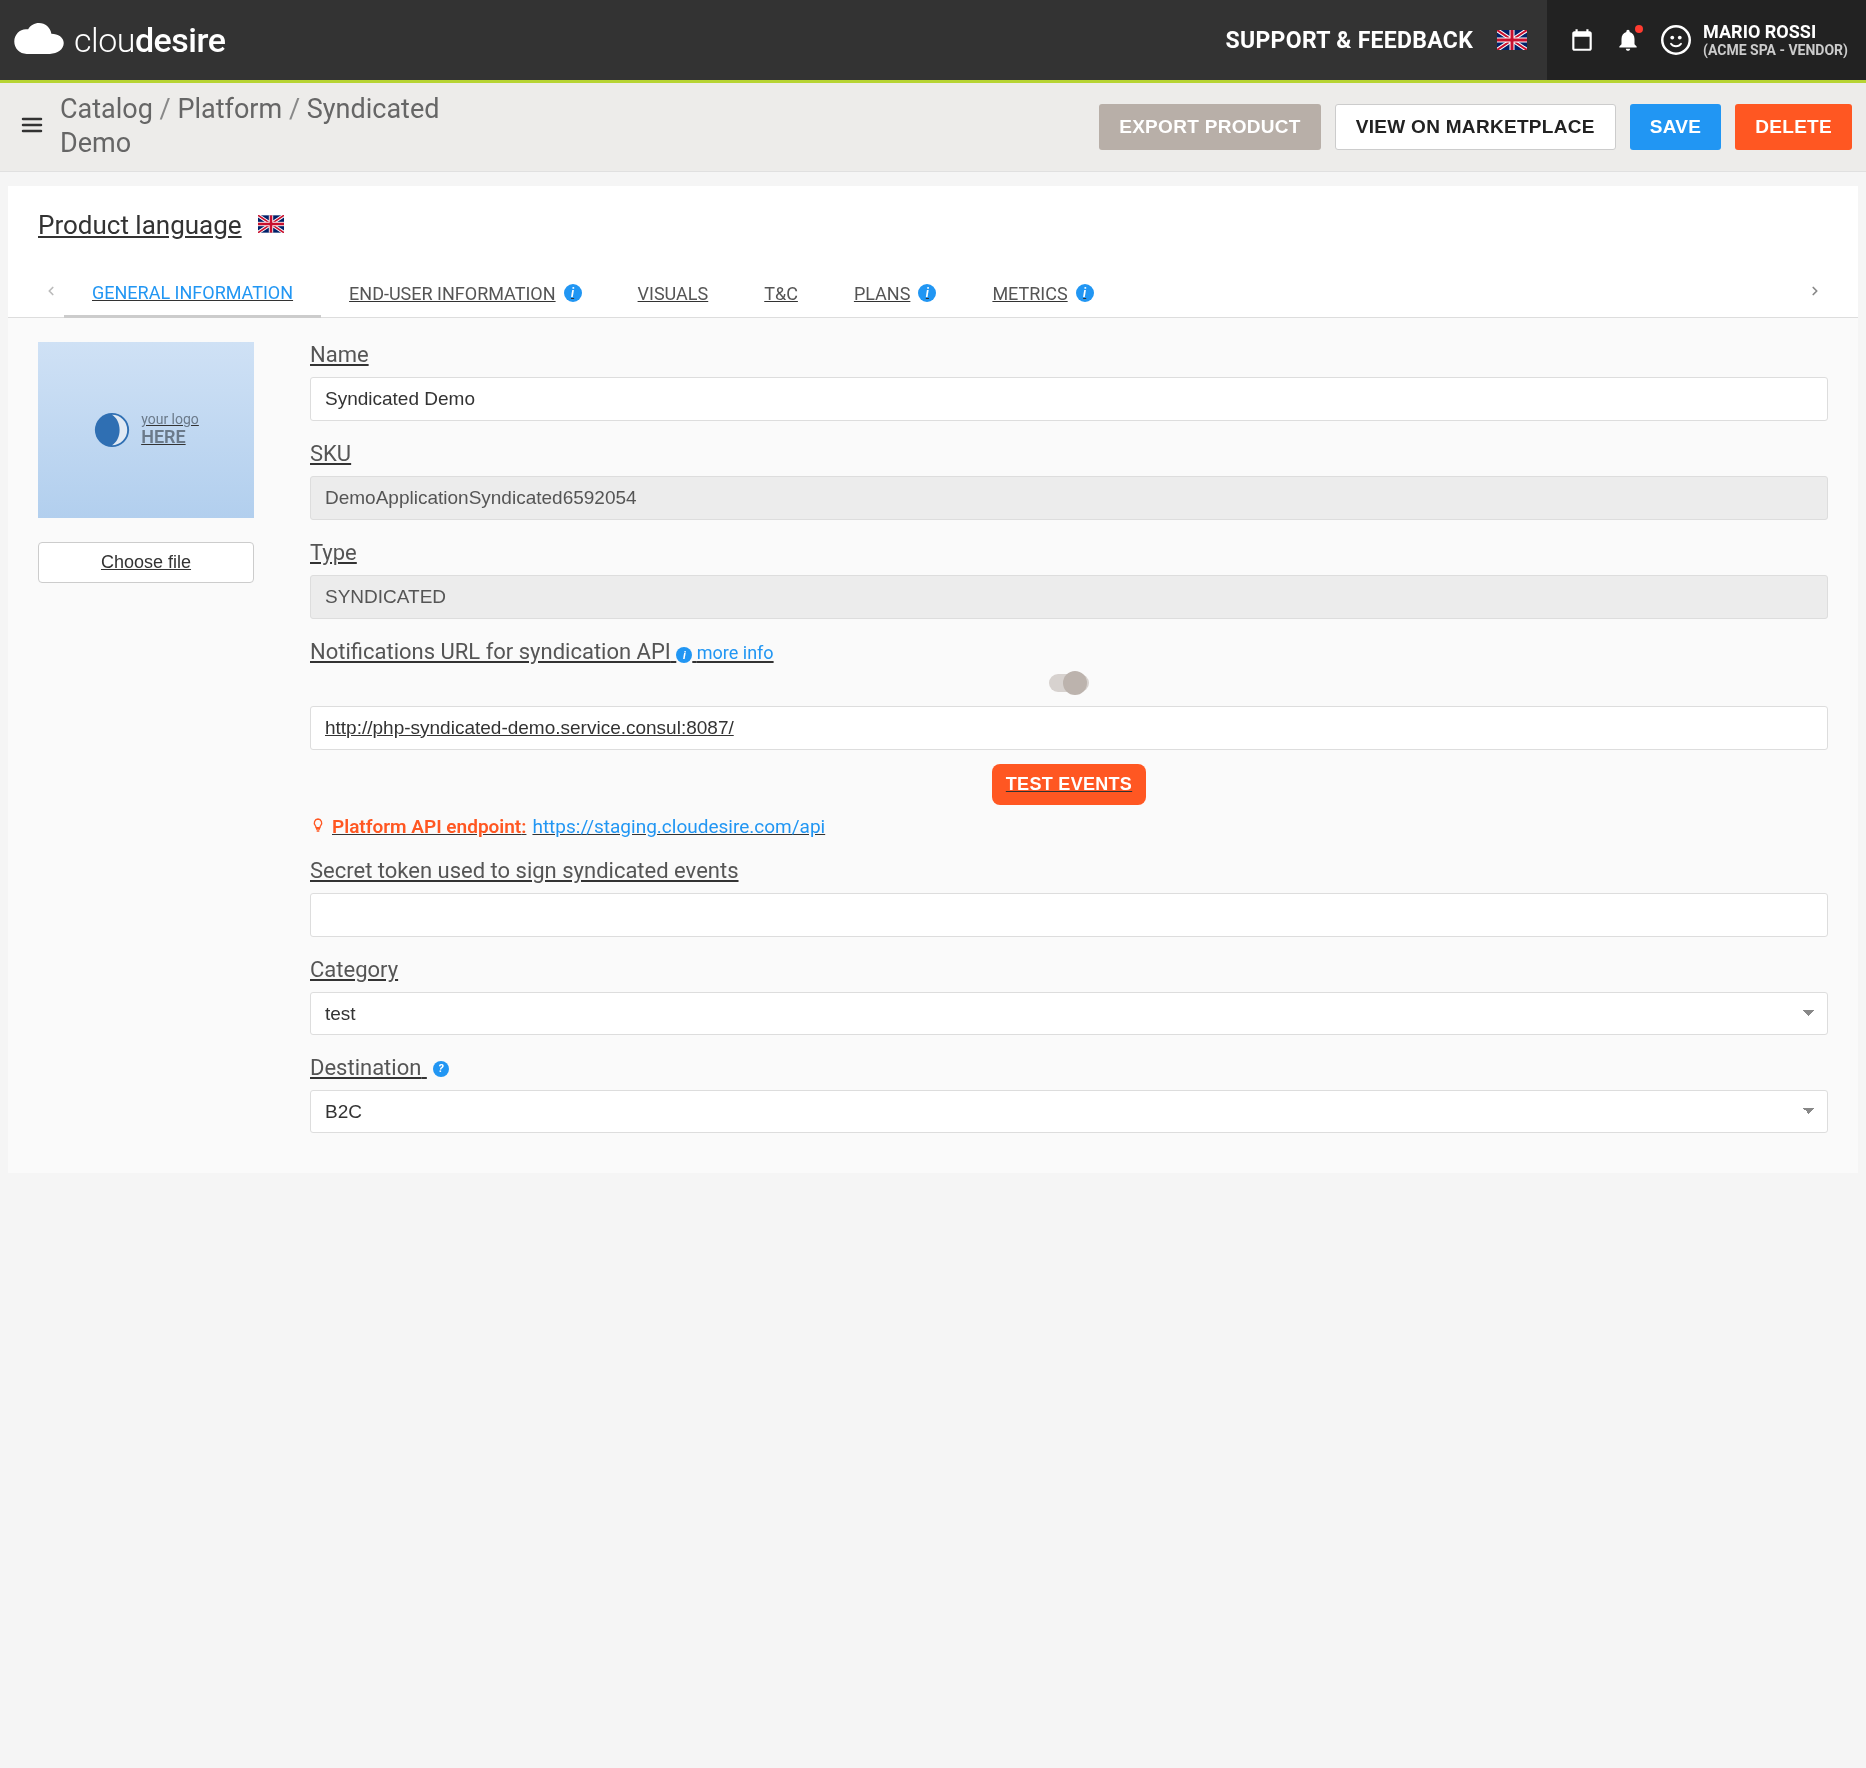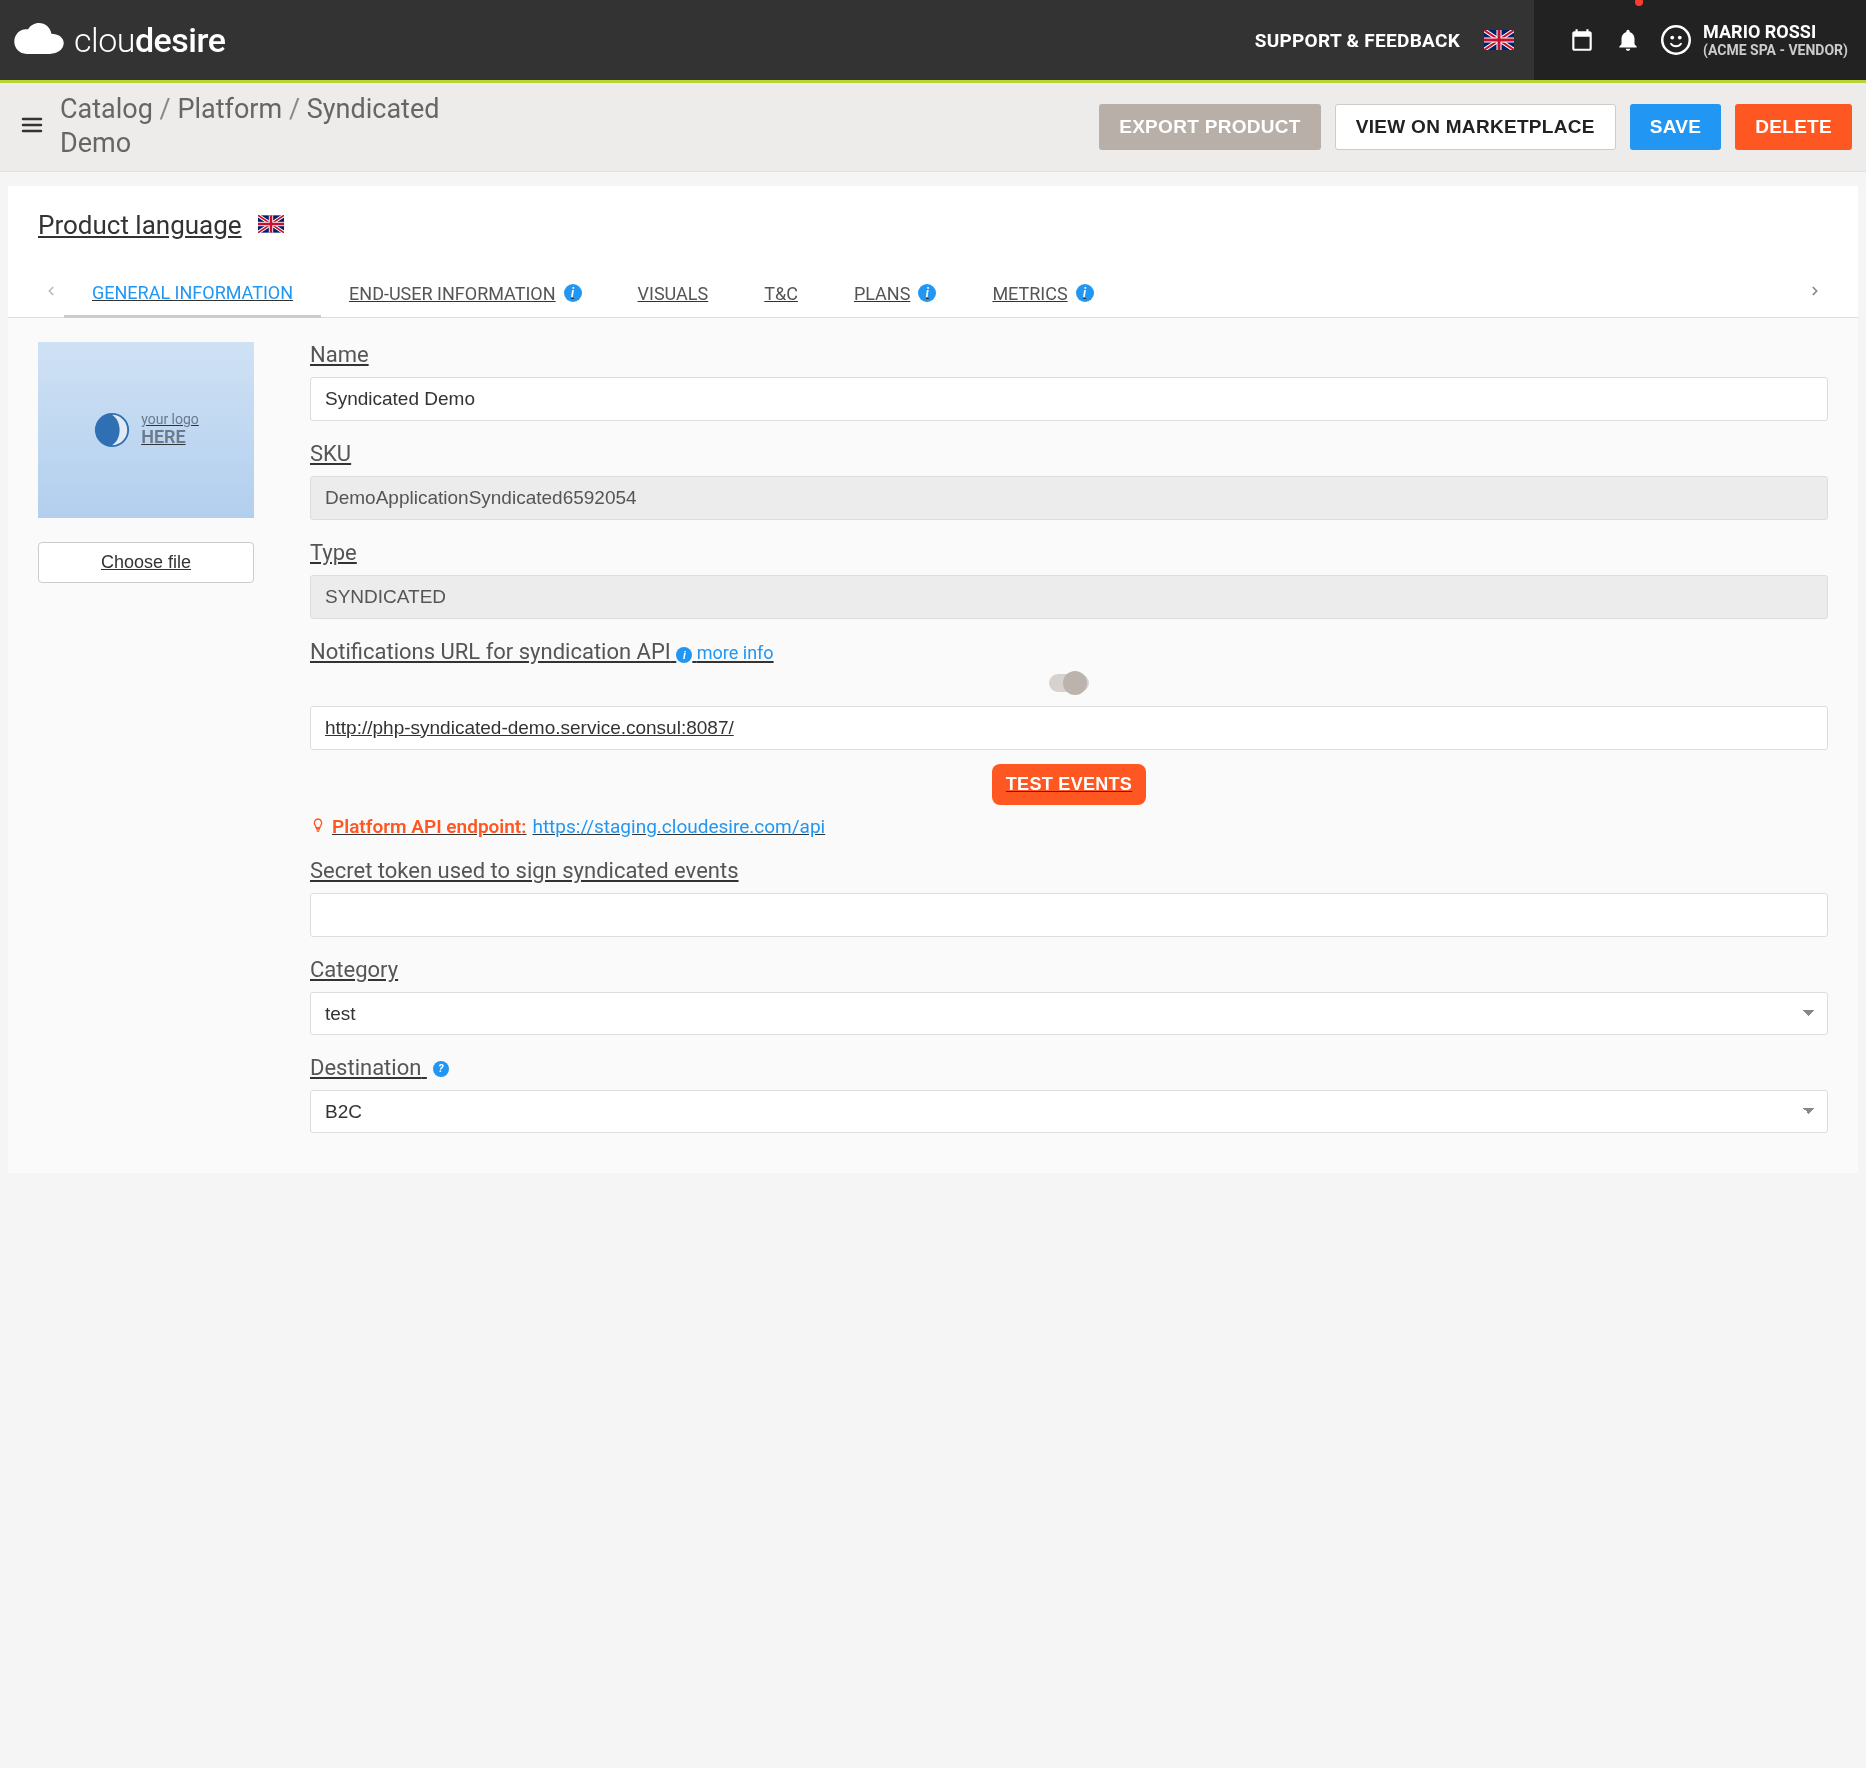--- a/index.html
+++ b/index.html
@@ -7,24 +7,24 @@
 
   
   .topbar { display: flex; height: 80px; background: #333; }
   .topbar-left { display: flex; align-items: center; padding-left: 14px; flex: 0 0 auto; }
   .logo { display: flex; align-items: center; gap: 10px; color: #fff; }
   .logo-mark { width: 50px; height: 34px; }
   .logo-text { font-size: 34px; font-weight: 300; letter-spacing: -0.5px; }
   .logo-text .bold { font-weight: 500; }
 
   .topbar-mid { flex: 1; display: flex; align-items: center; justify-content: flex-end; gap: 24px; padding-right: 20px; }
-  .support-link { color: #fff; font-weight: 700; font-size: 19px; letter-spacing: 0.3px; white-space: nowrap; cursor: pointer; }
+  .support-link { color: #fff; font-weight: 700; font-size: 23px; letter-spacing: 0.3px; white-space: nowrap; cursor: pointer; }
   .flag { width: 30px; height: 20px; display: inline-block; }
 
-  .topbar-right { background: #222; display: flex; gap: 20px; padding: 0 18px 0 35px; }
+  .topbar-right { background: #222; display: flex; align-items: center; gap: 20px; padding: 0 18px 0 22px; }
   .tb-icon { color: #fff; cursor: pointer; position: relative; display: flex; align-items: center; }
   .notif-dot { position: absolute; top: -2px; right: -2px; width: 8px; height: 8px; background: #ff3b30; border-radius: 50%; }
   .user-block { display: flex; align-items: center; gap: 12px; cursor: pointer; }
   .avatar-circle { width: 30px; height: 30px; }
   .user-text { display: flex; flex-direction: column; line-height: 1.15; }
   .user-name { color: #fff; font-weight: 700; font-size: 18px; white-space: nowrap; }
   .user-org  { color: #ccc; font-weight: 700; font-size: 14px; white-space: nowrap; }
 
   .accent-strip { height: 3px; background: #b7d433; }
 

